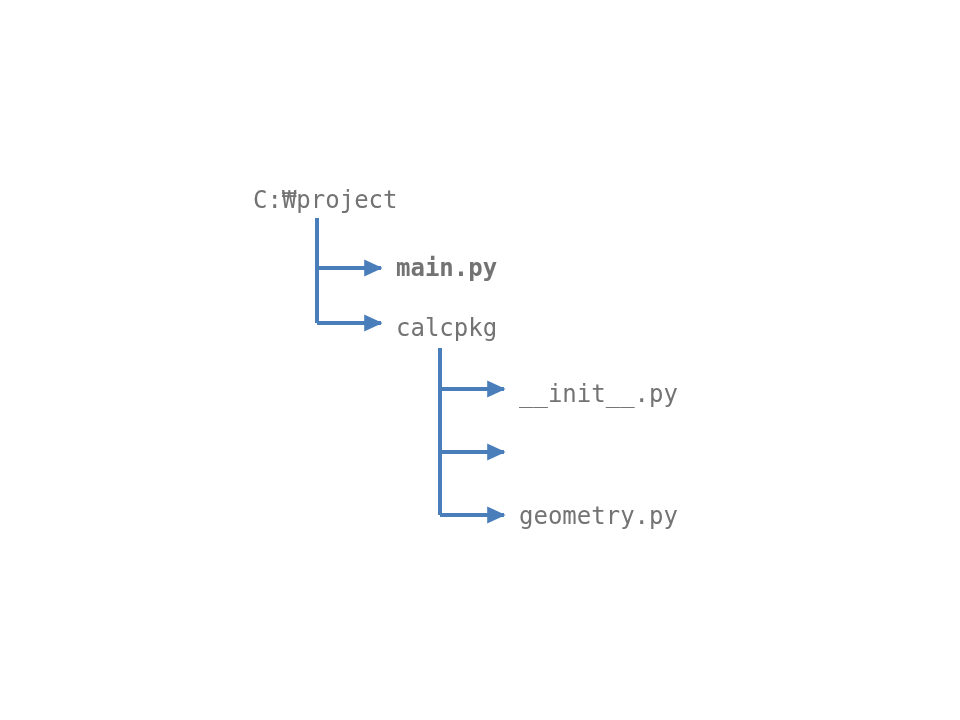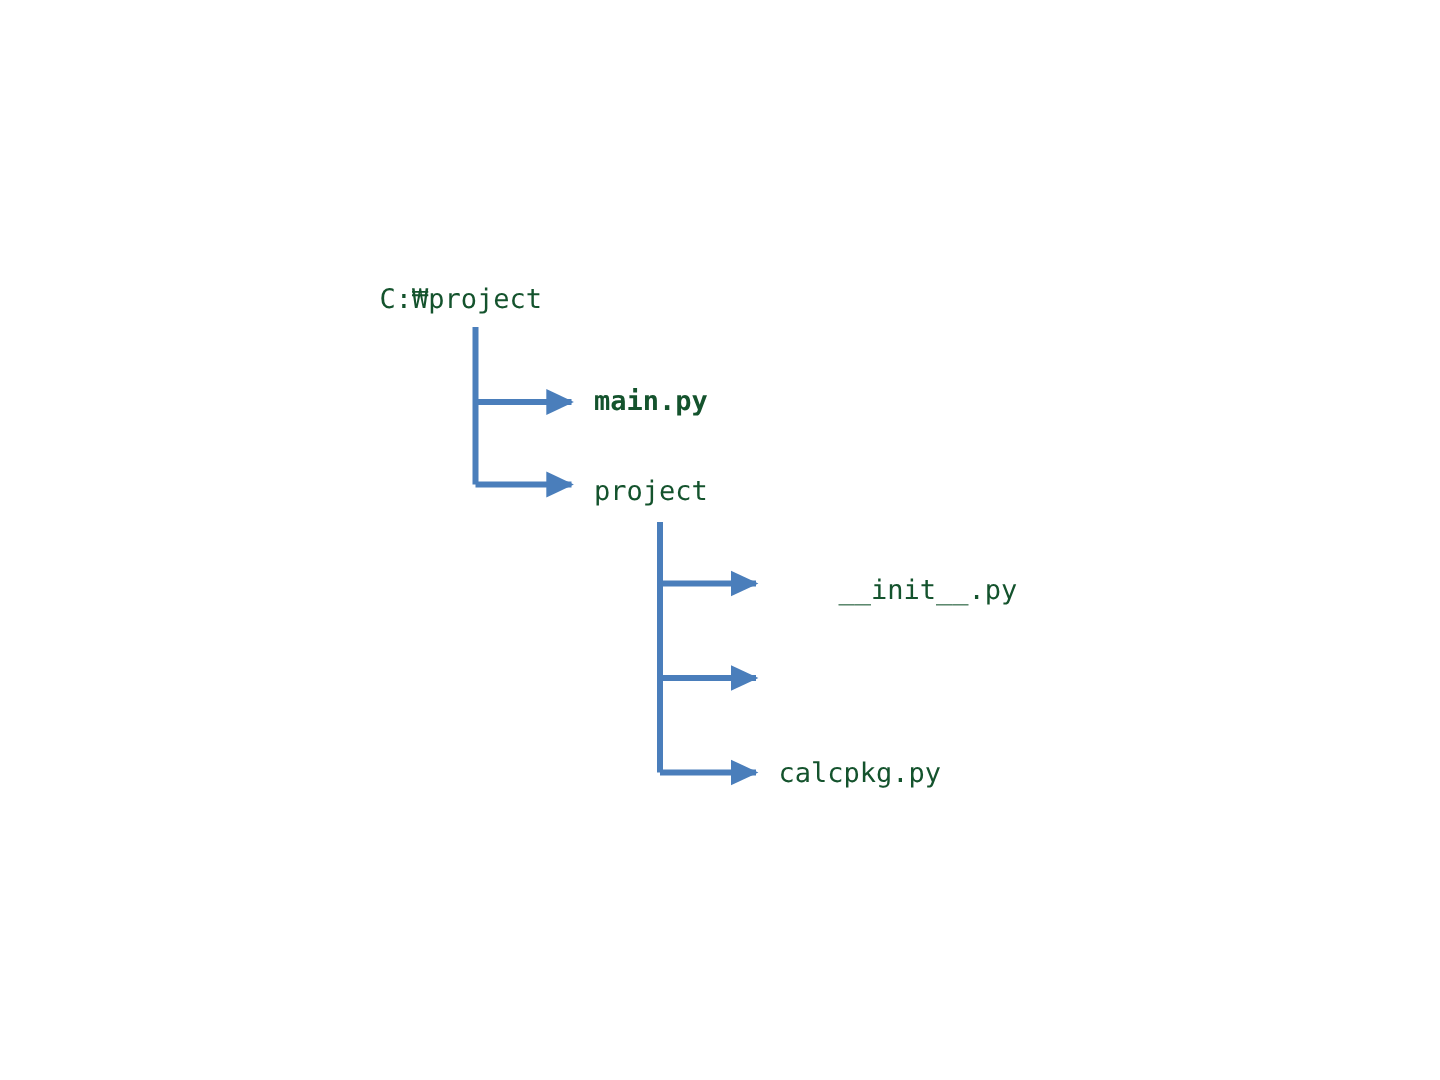--- a/index.html
+++ b/index.html
@@ -21,30 +21,30 @@
   #tree-svg {
     position: absolute;
     left: 0;
     top: 0;
     width: 960px;
     height: 720px;
   }
   .node-label {
     position: absolute;
     font-family: "DejaVu Sans Mono", monospace;
-    font-size: 18px;
+    font-size: 24px;
     line-height: 20px;
-    color: #14532d;
+    color: #737373;
     white-space: pre;
     letter-spacing: 0px;
   }
   .node-root  { left: 253px; top: 190px; }
   .node-main  { left: 396px; top: 258px; font-weight: bold; }
   .node-pkg   { left: 396px; top: 318px; }
-  .node-init  { left: 519px; top: 384px; margin-left: 40px; }
+  .node-init  { left: 519px; top: 384px; }
   .node-oper  { left: 519px; top: 445px; }
   .node-geom  { left: 519px; top: 506px; }
 </style>
 </head>
 <body>
 
 <div id="diagram">
 
   <svg id="tree-svg" viewBox="0 0 960 720">
     <defs>
@@ -65,20 +65,20 @@
 
     <path d="M 440 452 L 504 452" stroke="#4a7ebb" stroke-width="4" fill="none" marker-end="url(#arrowhead)"></path>
 
     <path d="M 440 515 L 504 515" stroke="#4a7ebb" stroke-width="4" fill="none" marker-end="url(#arrowhead)"></path>
   </svg>
 
   <div class="node-label node-root">C:₩project</div>
 
   <div class="node-label node-main">main.py</div>
 
-  <div class="node-label node-pkg">project</div>
+  <div class="node-label node-pkg">calcpkg</div>
 
   <div class="node-label node-init">__init__.py</div>
 
 
-  <div class="node-label node-geom">calcpkg.py</div>
+  <div class="node-label node-geom">geometry.py</div>
 
 </div>
 
 </body></html>

